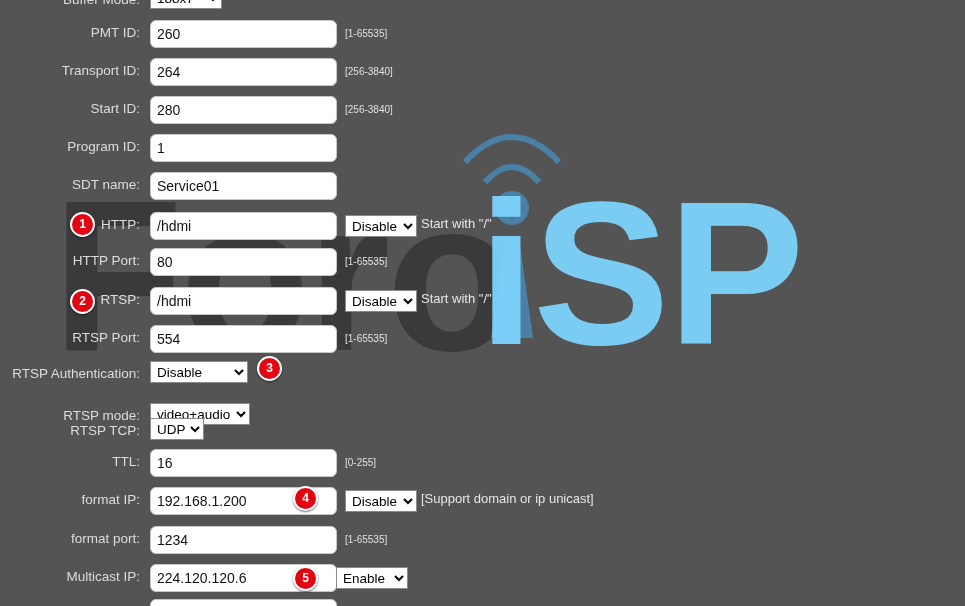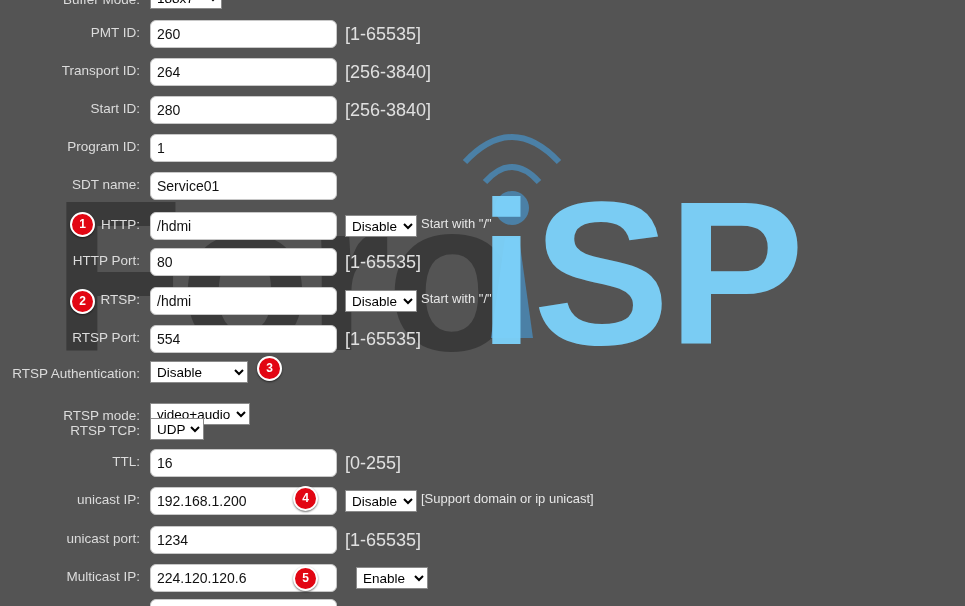--- a/index.html
+++ b/index.html
@@ -126,21 +126,21 @@
     color: #e6e6e6;
     font-size: 13px;
     white-space: nowrap;
   }
   .hint {
     position: absolute;
     left: 345px;
     top: 1px;
     line-height: 26px;
     color: #e0e0e0;
-    font-size: 18px;
+    font-size: 10px;
     white-space: nowrap;
   }
 
   
   .badge {
     position: absolute;
     width: 21px;
     height: 21px;
     border-radius: 50%;
     background: #e20613;
@@ -227,31 +227,31 @@
     <div class="row" style="top: 418px; padding-left: 13px;">
       <div class="label">RTSP TCP:</div>
       <div class="ctl"><select class="sel sel-narrow"><option>UDP</option><option>TCP</option></select></div>
     </div>
     <div class="row" style="top: 449px;">
       <div class="label">TTL:</div>
       <div class="ctl"><input type="text" class="txt" value="16" style=""></div>
       <div class="hint">[0-255]</div>
     </div>
     <div class="row" style="top: 487px;">
-      <div class="label">unicast IP:</div>
+      <div class="label">format IP:</div>
       <div class="ctl"><input type="text" class="txt" value="192.168.1.200" style=""><select class="sel sel-mid" style="position: absolute; left: 195px; top: 3px;"><option>Disable</option><option>Enable</option></select><div class="sel-after" style="left: 271px;">[Support domain or ip unicast]</div></div>
     </div>
     <div class="row" style="top: 526px;">
-      <div class="label">unicast port:</div>
+      <div class="label">format port:</div>
       <div class="ctl"><input type="text" class="txt" value="1234" style=""></div>
       <div class="hint">[1-65535]</div>
     </div>
     <div class="row" style="top: 564px;">
       <div class="label">Multicast IP:</div>
-      <div class="ctl"><input type="text" class="txt" value="224.120.120.6" style=""><select class="sel sel-mid" style="position: absolute; left: 206px; top: 3px;"><option>Disable</option><option selected="">Enable</option></select></div>
+      <div class="ctl"><input type="text" class="txt" value="224.120.120.6" style=""><select class="sel sel-mid" style="position: absolute; left: 186px; top: 3px;"><option>Disable</option><option selected="">Enable</option></select></div>
     </div>
     <div class="row" style="top: 599px;">
       <div class="ctl"><input type="text" class="txt" style=""></div>
     </div>
   </div>
 
 <div class="badge" style="left: 70px; top: 212px;">1</div>
 <div class="badge" style="left: 70px; top: 289px;">2</div>
 <div class="badge" style="left: 257px; top: 356px;">3</div>
 <div class="badge" style="left: 293px; top: 486px;">4</div>

